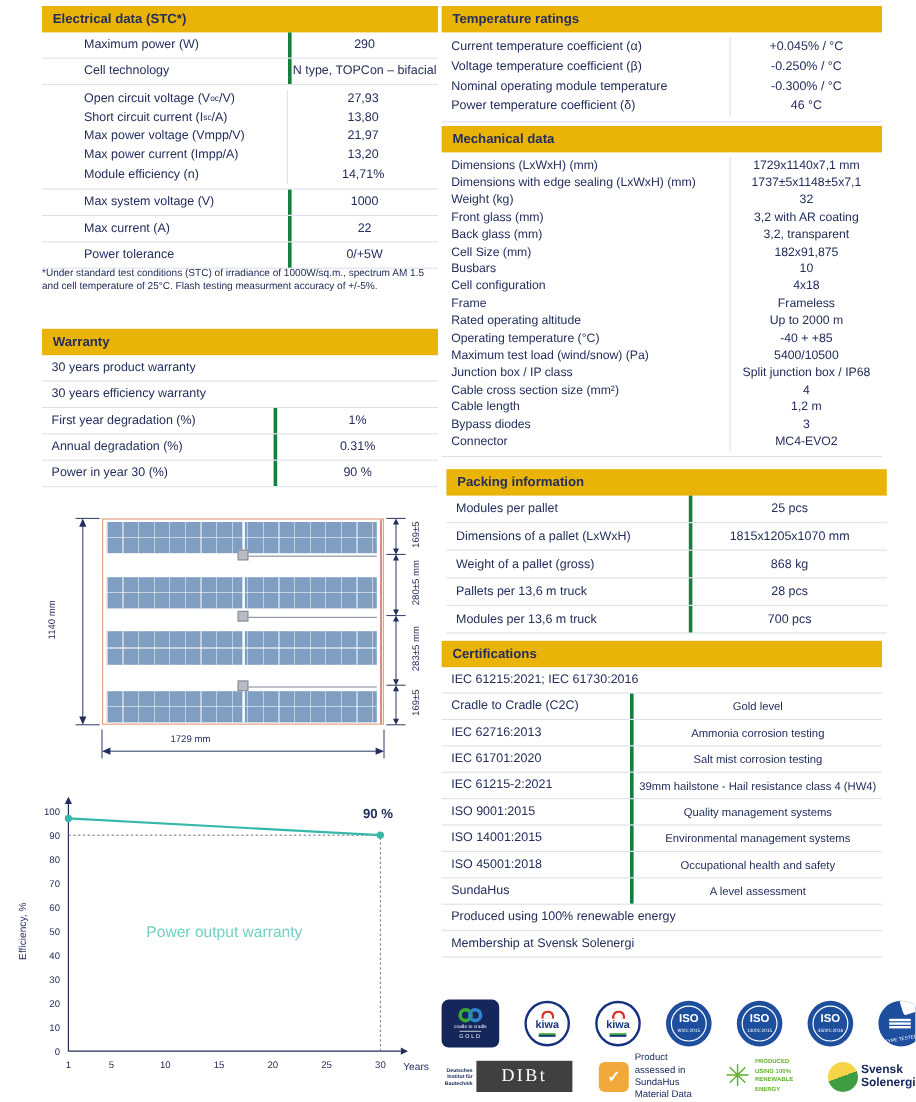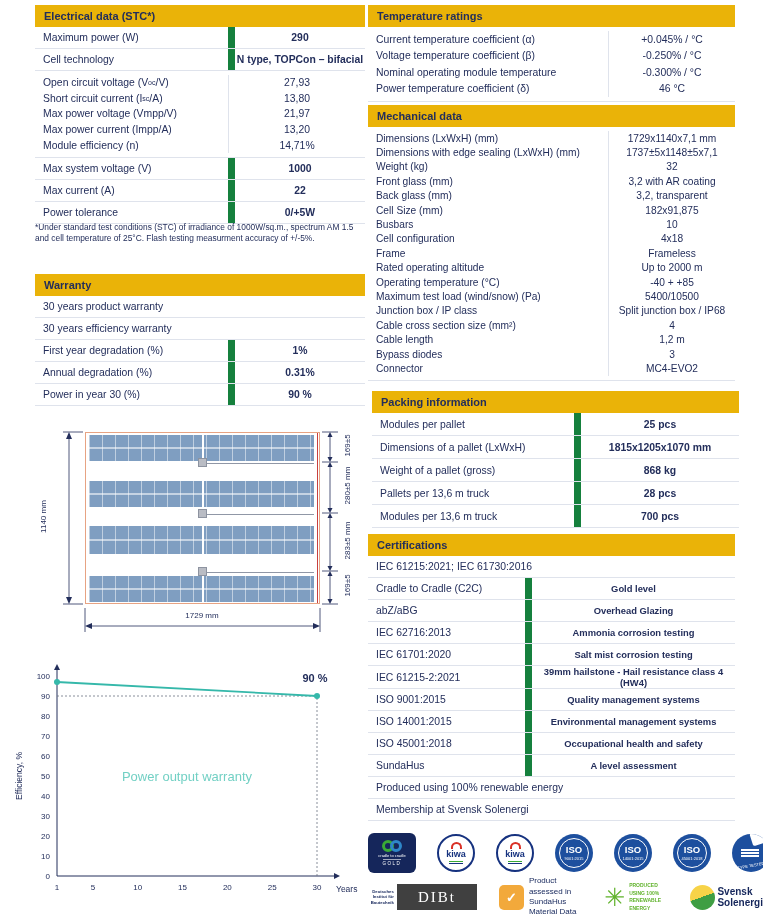--- a/index.html
+++ b/index.html
@@ -3,33 +3,33 @@
 <meta charset="utf-8">
 <style>
   * { box-sizing: border-box; }
   body { margin:0; background:#ffffff; font-family:"Liberation Sans", sans-serif; color:#232e5b; }
   .page { position:relative; width:763px; height:918px; background:#fff; overflow:hidden; }
   .section { position:absolute; font-size:10.4px; }
   .sec-header { background:#eab308; color:#232e5b; font-weight:bold; font-size:11px;
                 height:22px; padding:0 9px; display:flex; align-items:center; }
   .trow { display:flex; align-items:stretch; border-bottom:1px solid #dfe3ec; min-height:22px; }
   .trow .lbl { display:flex; align-items:center; padding:2px 8px; }
-  .trow .val { display:flex; align-items:center; justify-content:center; text-align:center;
-               border-left:7px solid #15803d;font-weight:bold; }
+  .trow .val { display:flex; align-items:center; justify-content:center; text-align:right;
+               border-left:3px solid #15803d; }
   .trow.full .lbl { width:100% !important; }
   
   .grow { display:flex; border-bottom:1px solid #dfe3ec; padding:4px 0; }
   .grow .gl { display:flex; flex-direction:column; }
   .grow .gv { display:flex; flex-direction:column; border-left:1px solid #dfe3ec; }
   .gline-l { display:flex; align-items:center; padding:0 8px; }
   .gline-v { display:flex; align-items:center; justify-content:center; }
   sub { font-size:7px; }
 
   
-  .elec .lbl, .elec .gl { width:193px; } .elec .val, .elec .gv { width:137px; }
+  .elec .lbl, .elec .gl { width:193px;margin-left:27px; } .elec .val, .elec .gv { width:137px; }
   .elec .gline-l, .elec .gline-v { height:15.6px; }
   .warr .lbl { width:193px; } .warr .val { width:137px; }
   .temp .gl { width:240px; } .temp .gv { width:127px; }
   .temp .gline-l, .temp .gline-v { height:16.5px; }
   .mech .gl { width:240px; } .mech .gv { width:127px; font-size:10.2px; }
   .mech .gline-l, .mech .gline-v { height:14.4px; }
   .mech .gline-l { font-size:10.2px; }
   .pack .lbl { width:202px; } .pack .val { width:165px; }
   .pack .trow { min-height:23px; }
   .cert .lbl { width:157px; } .cert .val { width:210px; font-size:9.4px; }
@@ -233,21 +233,21 @@
       <div class="mid"></div>
       <div class="gline" style="top:30px;"></div>
       <div class="gline" style="top:81px;"></div>
       <div class="gline" style="top:139px;"></div>
       <div class="jbox" style="top:25px;"></div>
       <div class="jbox" style="top:76px;"></div>
       <div class="jbox" style="top:134px;"></div>
       <div class="redline"></div>
     </div>
     <div class="dim-label rot" style="left:-7px; top:92px; width:50px;">1140 mm</div>
-    <div class="dim-label" style="left:117px; top:191px; width:120px; text-align:center;">1729 mm</div>
+    <div class="dim-label" style="left:117px; top:191px; width:120px; ">1729 mm</div>
     <div class="dim-label rot" style="left:294px; top:21px; width:56px;">169±5</div>
     <div class="dim-label rot" style="left:294px; top:61px; width:56px;">280±5 mm</div>
     <div class="dim-label rot" style="left:294px; top:116px; width:56px;">283±5 mm</div>
     <div class="dim-label rot" style="left:294px; top:161px; width:56px;">169±5</div>
   </div>
 
   <div class="section" id="power-chart">
     <svg id="chart-svg" width="352" height="260" viewBox="0 0 352 260">
         <line x1="45" y1="220" x2="322" y2="220" stroke="#232e5b" stroke-width="1"></line>
         <polygon points="322,217 322,223 328,220" fill="#232e5b"></polygon>
@@ -372,24 +372,20 @@
   <div class="section cert" style="left:368px; top:534px; width:367px;">
     <div class="sec-header">Certifications</div>
     <div class="trow full">
       <div class="lbl">IEC 61215:2021; IEC 61730:2016</div>
     </div>
     <div class="trow">
       <div class="lbl">Cradle to Cradle (C2C)</div>
       <div class="val">Gold level</div>
     </div>
     <div class="trow">
-      <div class="lbl">abZ/aBG</div>
-      <div class="val">Overhead Glazing</div>
-    </div>
-    <div class="trow">
       <div class="lbl">IEC 62716:2013</div>
       <div class="val">Ammonia corrosion testing</div>
     </div>
     <div class="trow">
       <div class="lbl">IEC 61701:2020</div>
       <div class="val">Salt mist corrosion testing</div>
     </div>
     <div class="trow">
       <div class="lbl">IEC 61215-2:2021</div>
       <div class="val">39mm hailstone - Hail resistance class 4 (HW4)</div>

